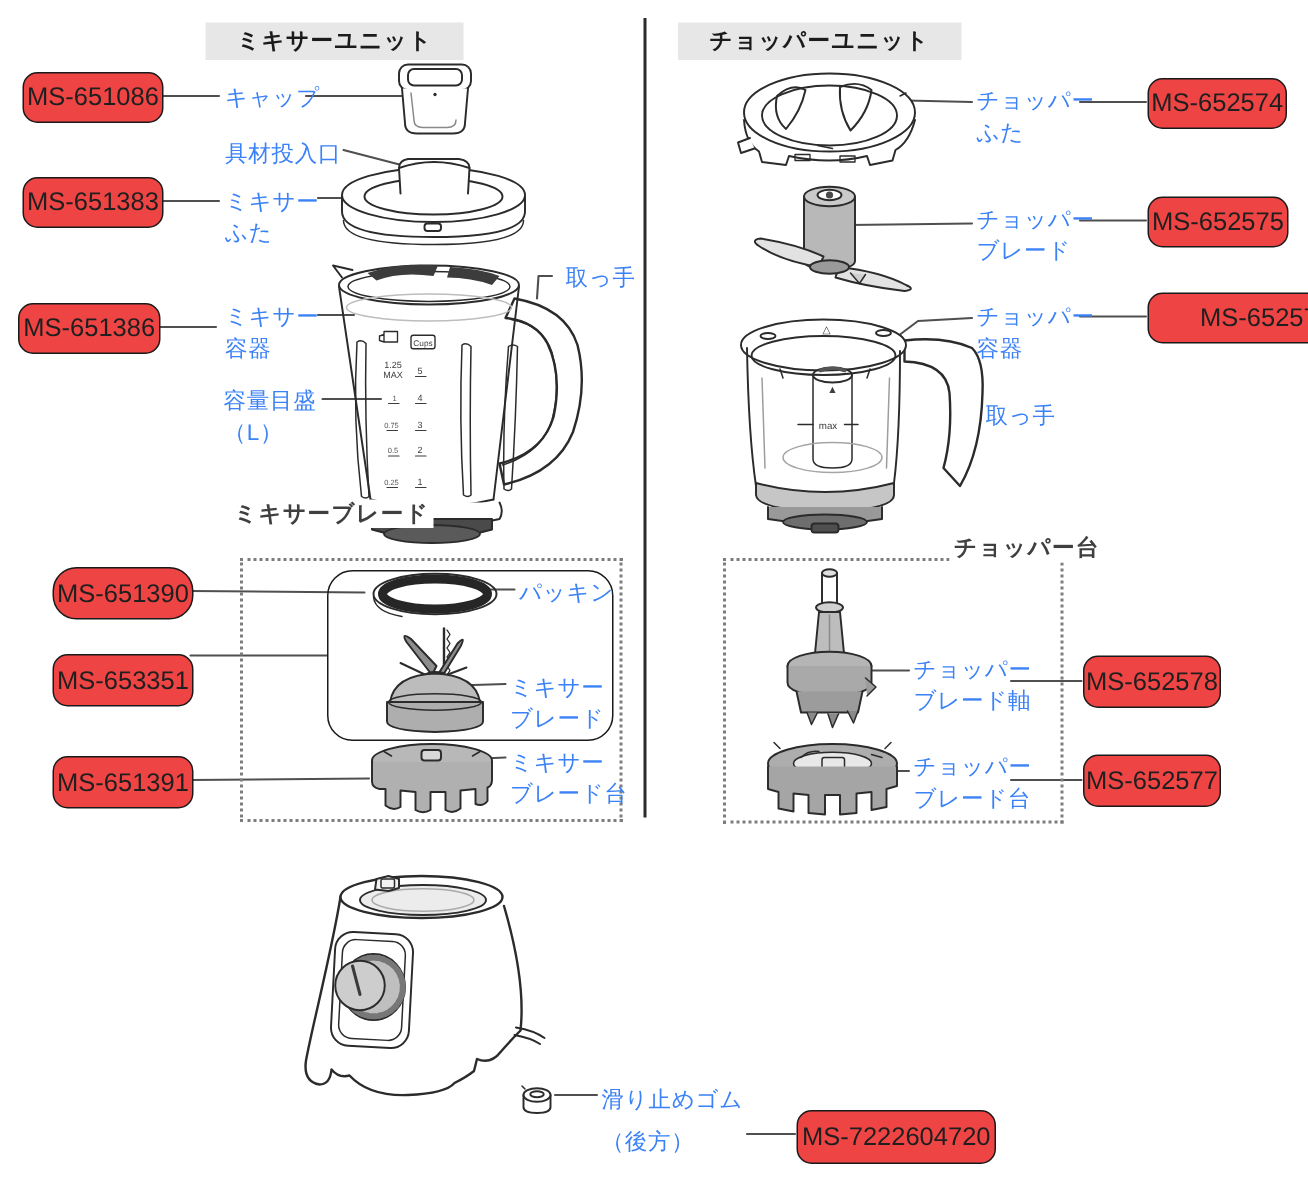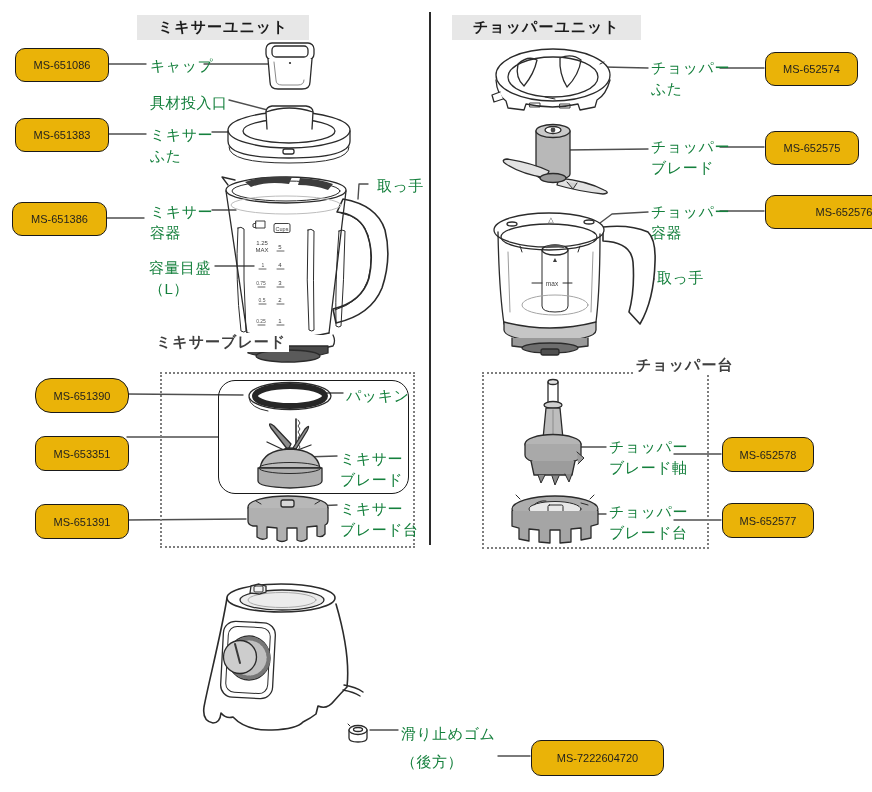--- a/index.html
+++ b/index.html
@@ -4,24 +4,24 @@
 <style>
   html,body{margin:0;padding:0;background:#ffffff;}
   .canvas{position:relative;width:872px;height:792px;background:#ffffff;overflow:hidden;
           font-family:"Liberation Sans","DejaVu Sans",sans-serif;}
   .abs{position:absolute;}
   svg{position:absolute;left:0;top:0;}
   .hdr{background:#e7e7e7;color:#1b1b1b;font-size:15px;font-weight:bold;
        padding:3px 21px;letter-spacing:1px;white-space:nowrap;}
   .gtitle{background:#ffffff;color:#3f3f3f;font-size:15px;font-weight:bold;
           padding:0 3px;letter-spacing:1px;white-space:nowrap;z-index:4;}
-  .code{background:#eab308;border:1.6px solid #1a1a1a;border-radius:10px;
+  .code{background:#ef4444;border:1.6px solid #1a1a1a;border-radius:10px;
         display:flex;align-items:center;justify-content:center;
-        font-size:11px;color:#1f1f1f;z-index:5;white-space:nowrap;}
-  .plabel{color:#15803d;font-size:15px;line-height:21px;white-space:pre-line;
+        font-size:17px;color:#1f1f1f;z-index:5;white-space:nowrap;}
+  .plabel{color:#3b82f6;font-size:15px;line-height:21px;white-space:pre-line;
           letter-spacing:0.5px;z-index:5;}
   .lh-wide{line-height:28px;}
   .dotted{border:2px dotted #7d7d7d;z-index:1;}
   .group-box{border:1.6px solid #1a1a1a;border-radius:17px;z-index:2;}
   .divider{background:#2b2b2b;z-index:1;}
 </style>
 </head>
 <body>
 
 <div class="canvas">

